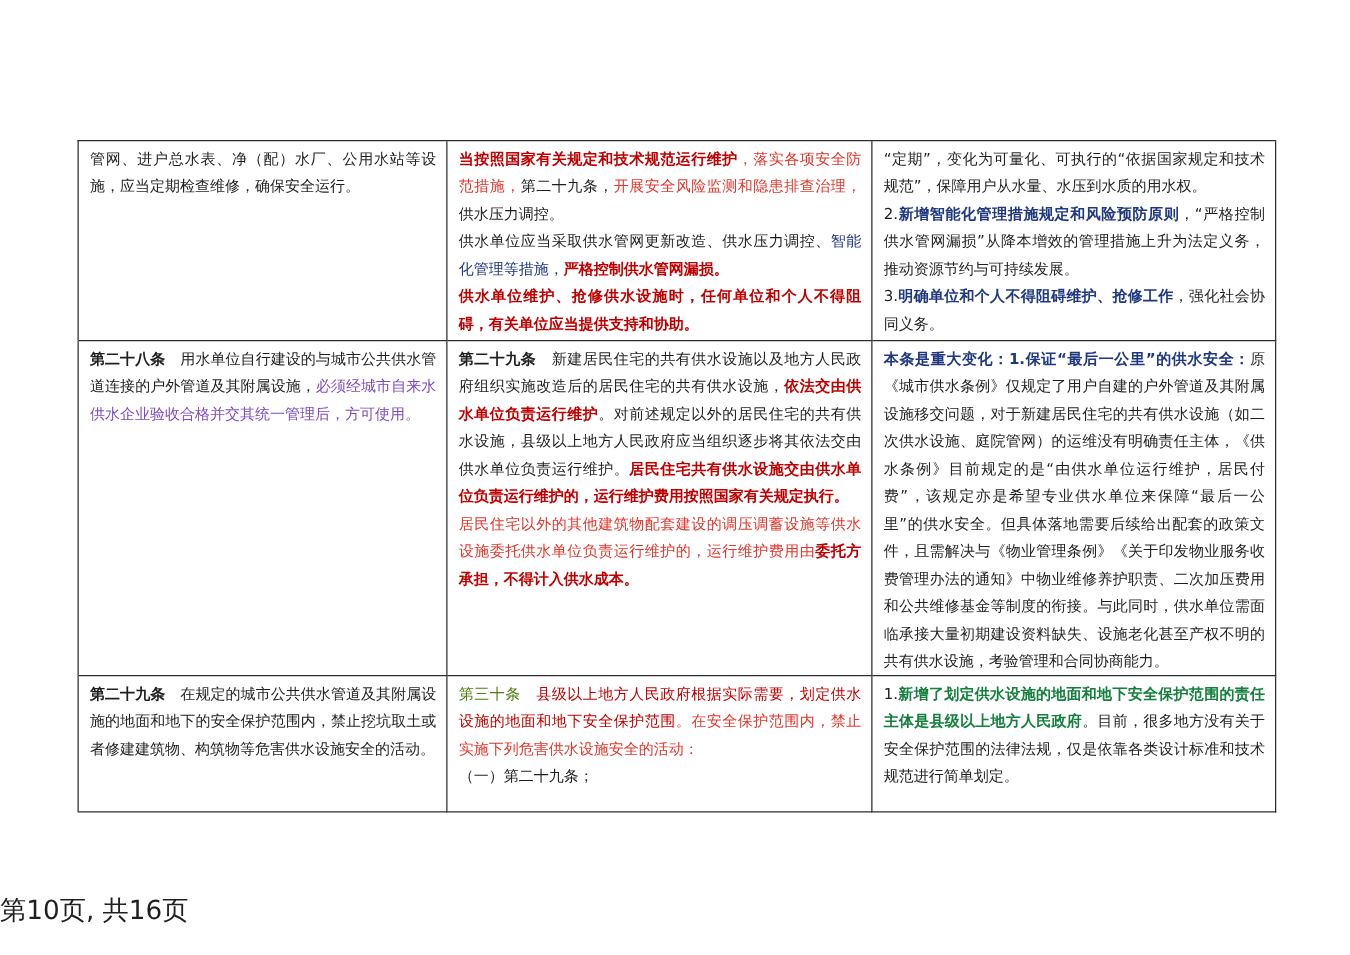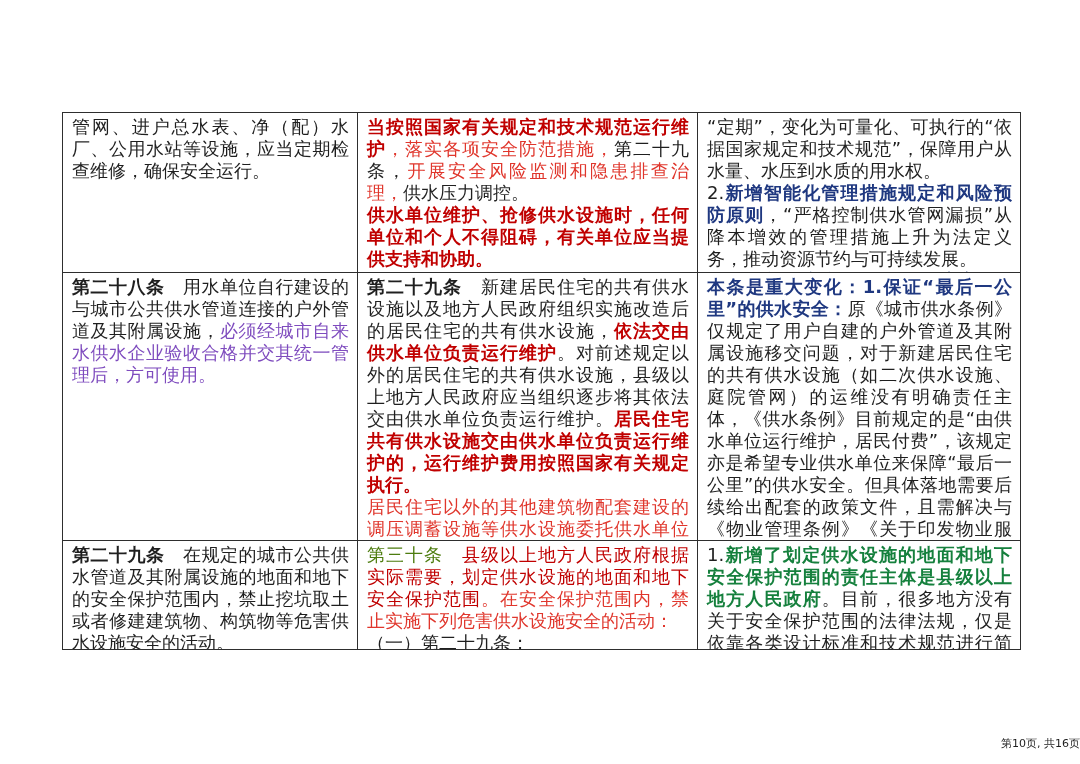--- a/index.html
+++ b/index.html
@@ -34,46 +34,47 @@
     border-right: 1px solid #2e2e2e;
     border-bottom: 1px solid #2e2e2e;
     padding: 3px 8px 3px 9px;
     overflow: hidden;
   }
   .cell.col0 { width: 295px; }
   .cell.col1 { width: 340px; }
   .cell.col2 { width: 323px; }
   .cell p {
     margin: 0;
-    font-size: 18px;
+    font-size: 12px;
     line-height: 22px;
     text-align: justify;
     color: #1f1f1f;
   }
   .footer {
     position: absolute;
     left: 0;
-    top: 736px;
+    top: 714px;
     width: 100%;
-    text-align: right;
-    font-size: 11px;
+    text-align: left;
+    font-size: 21px;
     color: #1f1f1f;
   }
 </style>
 </head>
 <body>
 
 <div class="page">
   <div class="table">
       <div class="row">
         <div class="cell col0">
           <p><span style="color: rgb(31, 31, 31);">管网、进户总水表、净（配）水厂、公用水站等设施，应当定期检查维修，确保安全运行。</span></p>
         </div>
         <div class="cell col1">
           <p><span style="color: rgb(192, 0, 0); font-weight: 700;">当按照国家有关规定和技术规范运行维护</span><span style="color: rgb(224, 54, 44);">，</span><span style="color: rgb(224, 54, 44);">落实各项安全防范措施，</span><span style="color: rgb(31, 31, 31);">第二十九条，</span><span style="color: rgb(224, 54, 44);">开展安全风险监测和隐患排查治理，</span><span style="color: rgb(31, 31, 31);">供水压力调控。</span></p>
+          <p><span style="color: rgb(31, 31, 31);">供水单位应当采取供水管网更新改造、供水压力调控、</span><span style="color: rgb(31, 56, 128);">智能化管理等措施，</span><span style="color: rgb(192, 0, 0); font-weight: 700;">严格控制供水管网漏损。</span></p>
           <p><span style="color: rgb(192, 0, 0); font-weight: 700;">供水单位维护、抢修供水设施时，任何单位和个人不得阻碍，有关单位应当提供支持和协助。</span></p>
         </div>
         <div class="cell col2">
           <p><span style="color: rgb(31, 31, 31);">“定期”，变化为可量化、可执行的“依据国家规定和技术规范”，保障用户从水量、水压到水质的用水权。</span></p>
           <p><span style="color: rgb(31, 31, 31);">2.</span><span style="color: rgb(31, 56, 128); font-weight: 700;">新增智能化管理措施规定和风险预防原则</span><span style="color: rgb(31, 31, 31);">，“严格控制供水管网漏损”从降本增效的管理措施上升为法定义务，推动资源节约与可持续发展。</span></p>
           <p><span style="color: rgb(31, 31, 31);">3.</span><span style="color: rgb(31, 56, 128); font-weight: 700;">明确单位和个人不得阻碍维护、抢修工作</span><span style="color: rgb(31, 31, 31);">，强化社会协同义务。</span></p>
         </div>
       </div>
       <div class="row">
         <div class="cell col0">

